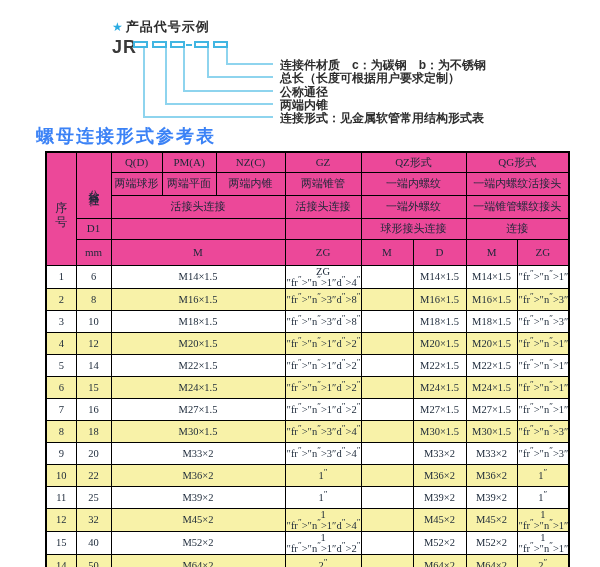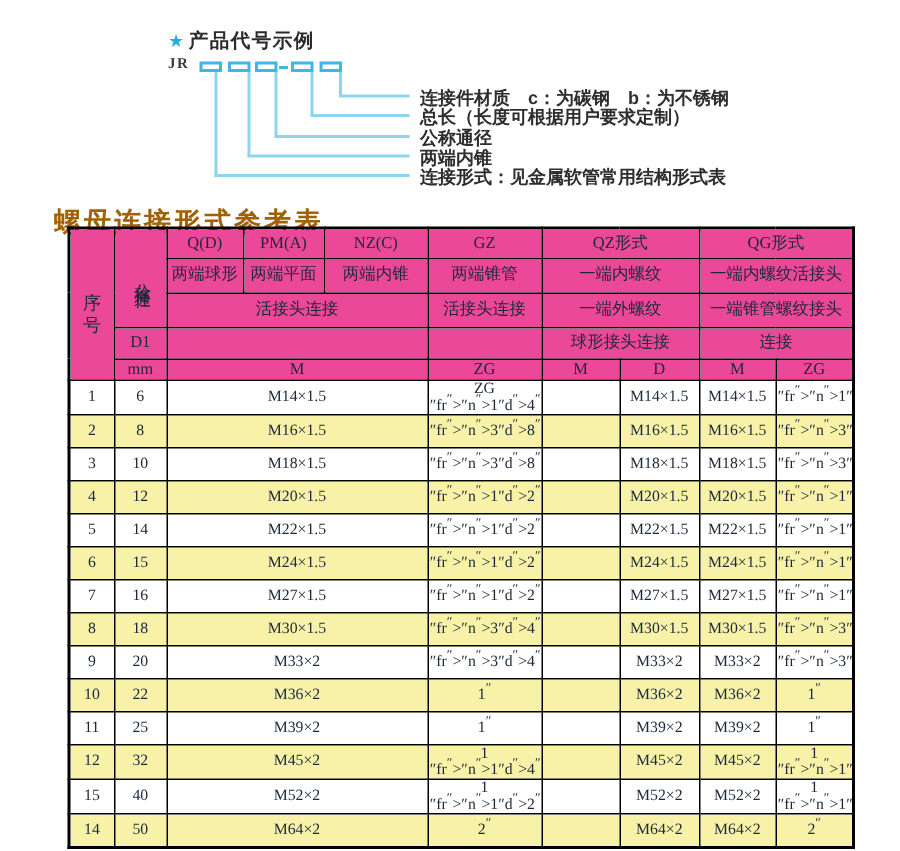--- a/index.html
+++ b/index.html
@@ -3,53 +3,53 @@
 <meta charset="utf-8">
 <style>
   html,body{margin:0;padding:0;background:#fff;}
   .canvas{position:relative;width:600px;height:567px;background:#fff;overflow:hidden;
           font-family:"Liberation Serif","DejaVu Serif",serif;}
 
   
   .example-row{position:absolute;left:112px;top:18px;font-family:"Liberation Sans","DejaVu Sans",sans-serif;
                font-weight:bold;font-size:13px;color:#2b2b2b;letter-spacing:1px;white-space:nowrap;}
   .star{color:#29abe2;font-size:12px;margin-right:2px;}
-  .jr{position:absolute;left:112px;top:37px;font-family:Liberation Serif, serif;
-      font-weight:bold;font-size:10px;color:#3a3a3a;letter-spacing:1px;}
+  .jr{position:absolute;left:112px;top:37px;font-family:Liberation Sans, sans-serif;
+      font-weight:bold;font-size:18px;color:#3a3a3a;letter-spacing:1px;}
   .cbox{position:absolute;top:41px;width:11px;height:3px;border:2px solid #41b6e2;background:#fff;}
   .cbox.b1{left:133px}.cbox.b2{left:152px}.cbox.b3{left:170px}.cbox.b4{left:194px}.cbox.b5{left:213px}
   .cdash{position:absolute;left:186px;top:44px;width:6px;height:2px;background:#41b6e2;}
 
   .vline{position:absolute;width:2px;background:#8ed4ee;}
   .hline{position:absolute;height:2px;background:#8ed4ee;}
   .v0{left:226px;top:48px;height:16px}.h0{left:226px;top:63px;width:47px}
   .v1{left:207px;top:48px;height:29px}.h1{left:207px;top:76px;width:66px}
   .v2{left:183px;top:48px;height:43px}.h2{left:183px;top:90px;width:90px}
   .v3{left:165px;top:48px;height:56px}.h3{left:165px;top:103px;width:108px}
   .v4{left:143px;top:48px;height:70px}.h4{left:143px;top:116px;width:130px}
 
   .callout{position:absolute;left:280px;font-family:"Liberation Sans","DejaVu Sans",sans-serif;
            font-weight:bold;font-size:12px;color:#2e2e2e;white-space:nowrap;}
   .c0{top:57px}.c1{top:70px}.c2{top:84px}.c3{top:97px}.c4{top:110px}
 
   
-  .title{position:absolute;left:36px;top:124px;font-size:18px;font-weight:bold;color:#a16207;
-         letter-spacing:2px;font-family:Liberation Serif, serif;margin-top:12px;}
+  .title{position:absolute;left:36px;top:124px;font-size:18px;font-weight:bold;color:#3b82f6;
+         letter-spacing:2px;font-family:Liberation Serif, serif;}
 
   
   .tablewrap{position:absolute;left:45px;top:151px;}
   table{border-collapse:collapse;table-layout:fixed;width:523px;border:2px solid #000;}
   th,td{border:1px solid #000;padding:0 1px;text-align:center;vertical-align:middle;
         color:#1b2838;font-weight:normal;overflow:hidden;}
   thead th{background:#ec4899;font-size:11px;line-height:1.15;}
   thead tr:nth-child(1){height:20px}
   thead tr:nth-child(2){height:23px}
   thead tr:nth-child(3){height:23px}
   thead tr:nth-child(4){height:21px}
-  thead tr:nth-child(5){height:14px}
+  thead tr:nth-child(5){height:26px}
   tbody td{font-size:10.5px;height:21px;background:#fff;}
   tbody tr.alt td{background:#f8f2a8;}
 
   .vtext{writing-mode:vertical-rl;text-orientation:upright;display:inline-block;line-height:1;}
   .vseq{letter-spacing:16px;font-size:12px;}
   .vdn{letter-spacing:2px;font-size:11px;}
   .inch{font-size:9px;vertical-align:super;line-height:0;}
 </style>
 </head>
 <body>

